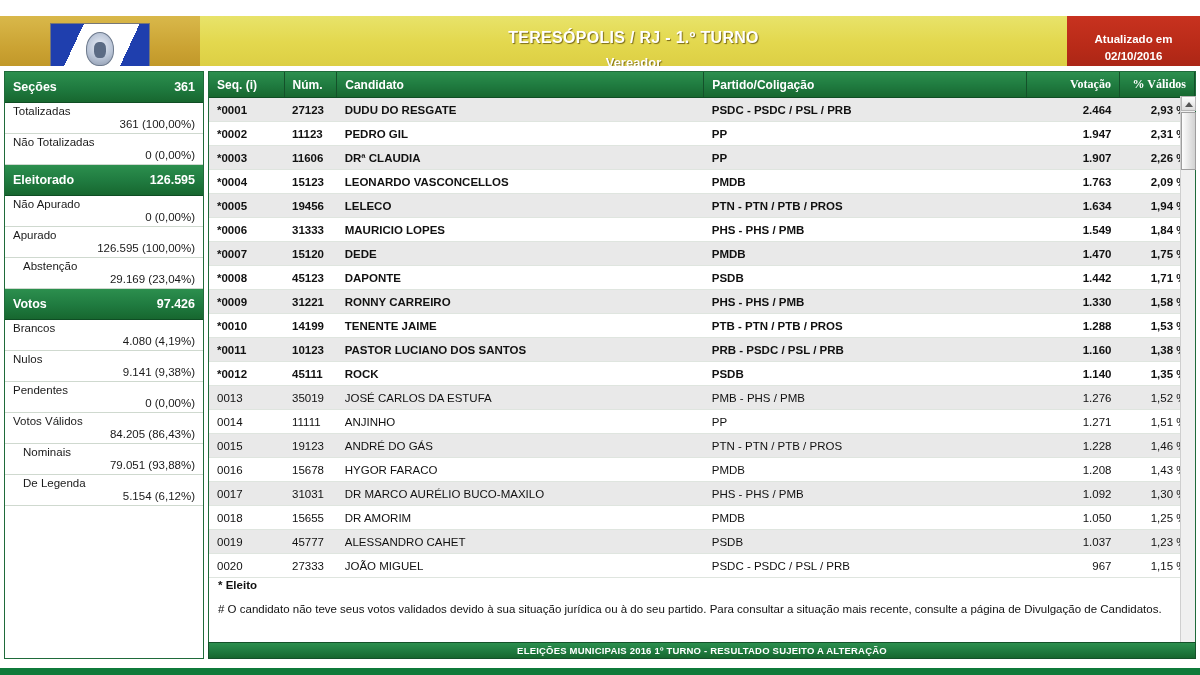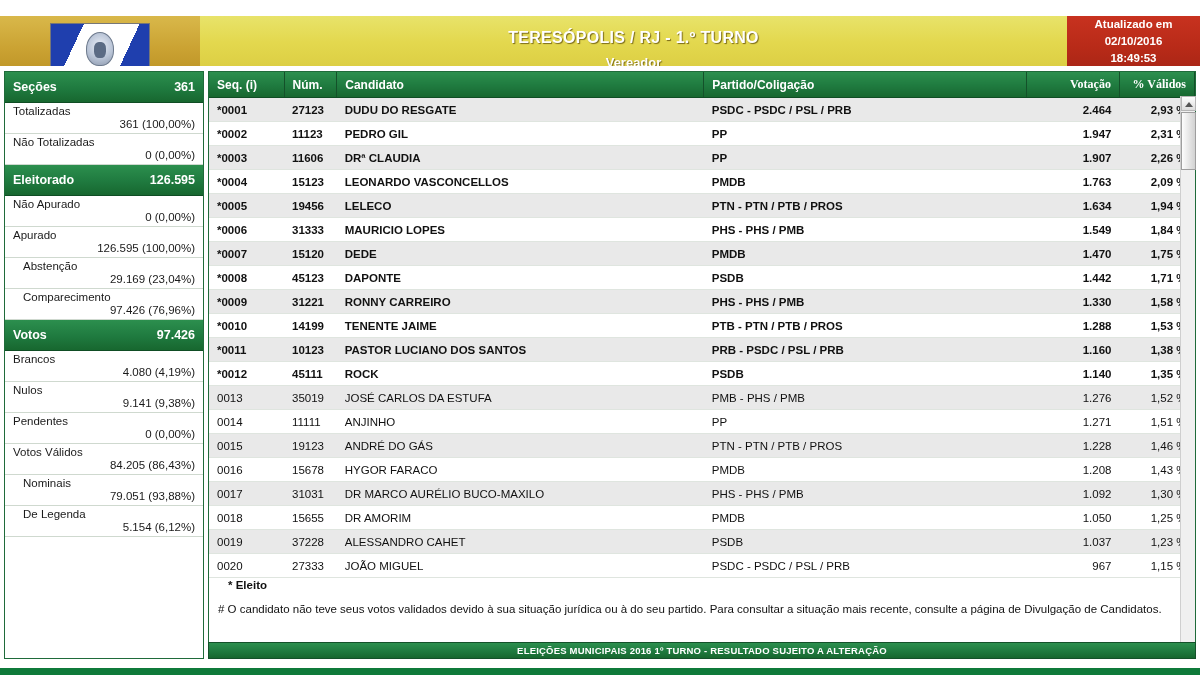--- a/index.html
+++ b/index.html
@@ -75,21 +75,21 @@
   .header-sub {
     font-size: 13px; font-weight: bold;
     margin-top: 8px;
     text-shadow: 1px 1px 1px #7a6a18;
   }
   .header-right {
     width: 133px; height: 66px;
     background: linear-gradient(to bottom, #c8321f 0%, #b72a18 50%, #a02314 100%);
     color: #ffffff;
     display: flex; flex-direction: column;
-    align-items: center; justify-content: flex-start;
+    align-items: center; justify-content: flex-end;
     font-size: 11.5px; font-weight: bold;
     line-height: 17px;
   }
 
   
   .body-wrap {
     position: absolute; left: 0; top: 66px;
     width: 1200px; height: 609px;
     background: #ffffff;
   }
@@ -205,21 +205,21 @@
     border: 1px solid #9e9e9e;
   }
 
   
   .notes {
     position: absolute; left: 208px; top: 505px;
     width: 988px;
   }
   .note-elected {
     font-size: 11.5px; font-weight: bold; color: #111;
-    padding: 8px 10px 4px 20px;
+    padding: 8px 10px 4px 10px;
   }
   .note-body {
     font-size: 11.5px; color: #111;
     padding: 6px 16px 6px 10px;
     line-height: 16px;
   }
 
   
   .footer-bar {
     position: absolute; left: 208px; top: 576px;
@@ -290,24 +290,20 @@
         <span class="lbl">Não Apurado</span>
         <span class="val">0 (0,00%)</span>
       </div>
       <div class="row-line">
         <span class="lbl">Apurado</span>
         <span class="val">126.595 (100,00%)</span>
       </div>
       <div class="row-line indent1">
         <span class="lbl">Abstenção</span>
         <span class="val">29.169 (23,04%)</span>
-      </div>
-      <div class="row-line indent1">
-        <span class="lbl">Comparecimento</span>
-        <span class="val">97.426 (76,96%)</span>
       </div>
 
       <div class="panel-head">
         <span>Votos</span>
         <span class="v">97.426</span>
       </div>
       <div class="row-line">
         <span class="lbl">Brancos</span>
         <span class="val">4.080 (4,19%)</span>
       </div>
@@ -487,21 +483,21 @@
             <tr class="plain">
               <td>0018</td>
               <td>15655</td>
               <td>DR AMORIM</td>
               <td>PMDB</td>
               <td class="num">1.050</td>
               <td class="num">1,25 %</td>
             </tr>
             <tr class="shade">
               <td>0019</td>
-              <td>37228</td>
+              <td>45777</td>
               <td>ALESSANDRO CAHET</td>
               <td>PSDB</td>
               <td class="num">1.037</td>
               <td class="num">1,23 %</td>
             </tr>
             <tr class="plain">
               <td>0020</td>
               <td>27333</td>
               <td>JOÃO MIGUEL</td>
               <td>PSDC - PSDC / PSL / PRB</td>

